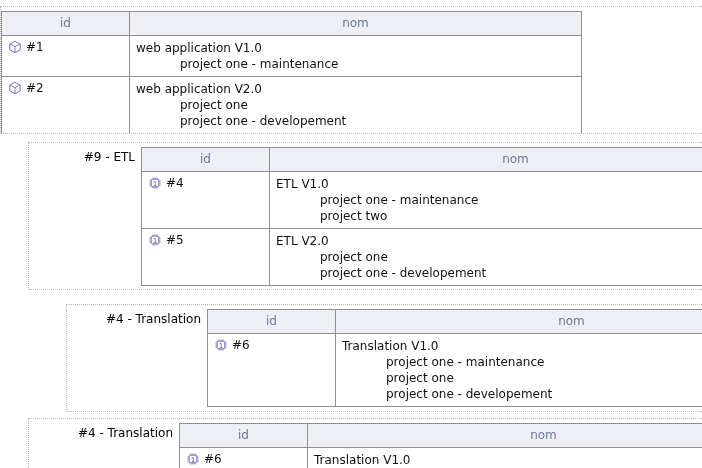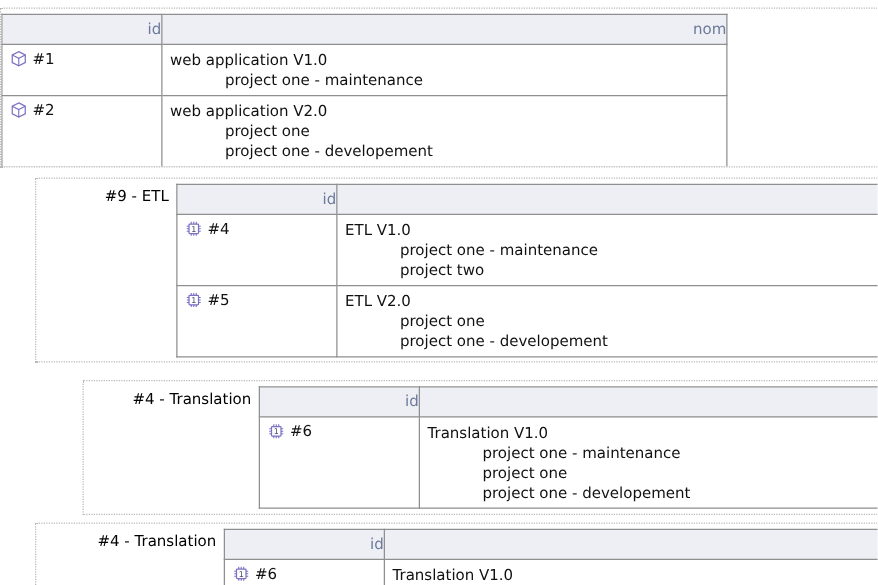--- a/index.html
+++ b/index.html
@@ -65,21 +65,21 @@
     border: 1px solid #8f8f8f;
     padding: 0;
     vertical-align: top;
     background: #ffffff;
   }
   table.grid th {
     background: #eeeef5;
     color: #6b7a99;
     font-weight: normal;
     font-size: 12px;
-    text-align: right;
+    text-align: center;
     height: 23px;
     line-height: 23px;
     vertical-align: middle;
     margin-left: 16px;
   }
   table.grid td {
     font-size: 12px;
     color: #111111;
     padding: 4px 6px 4px 6px;
   }

